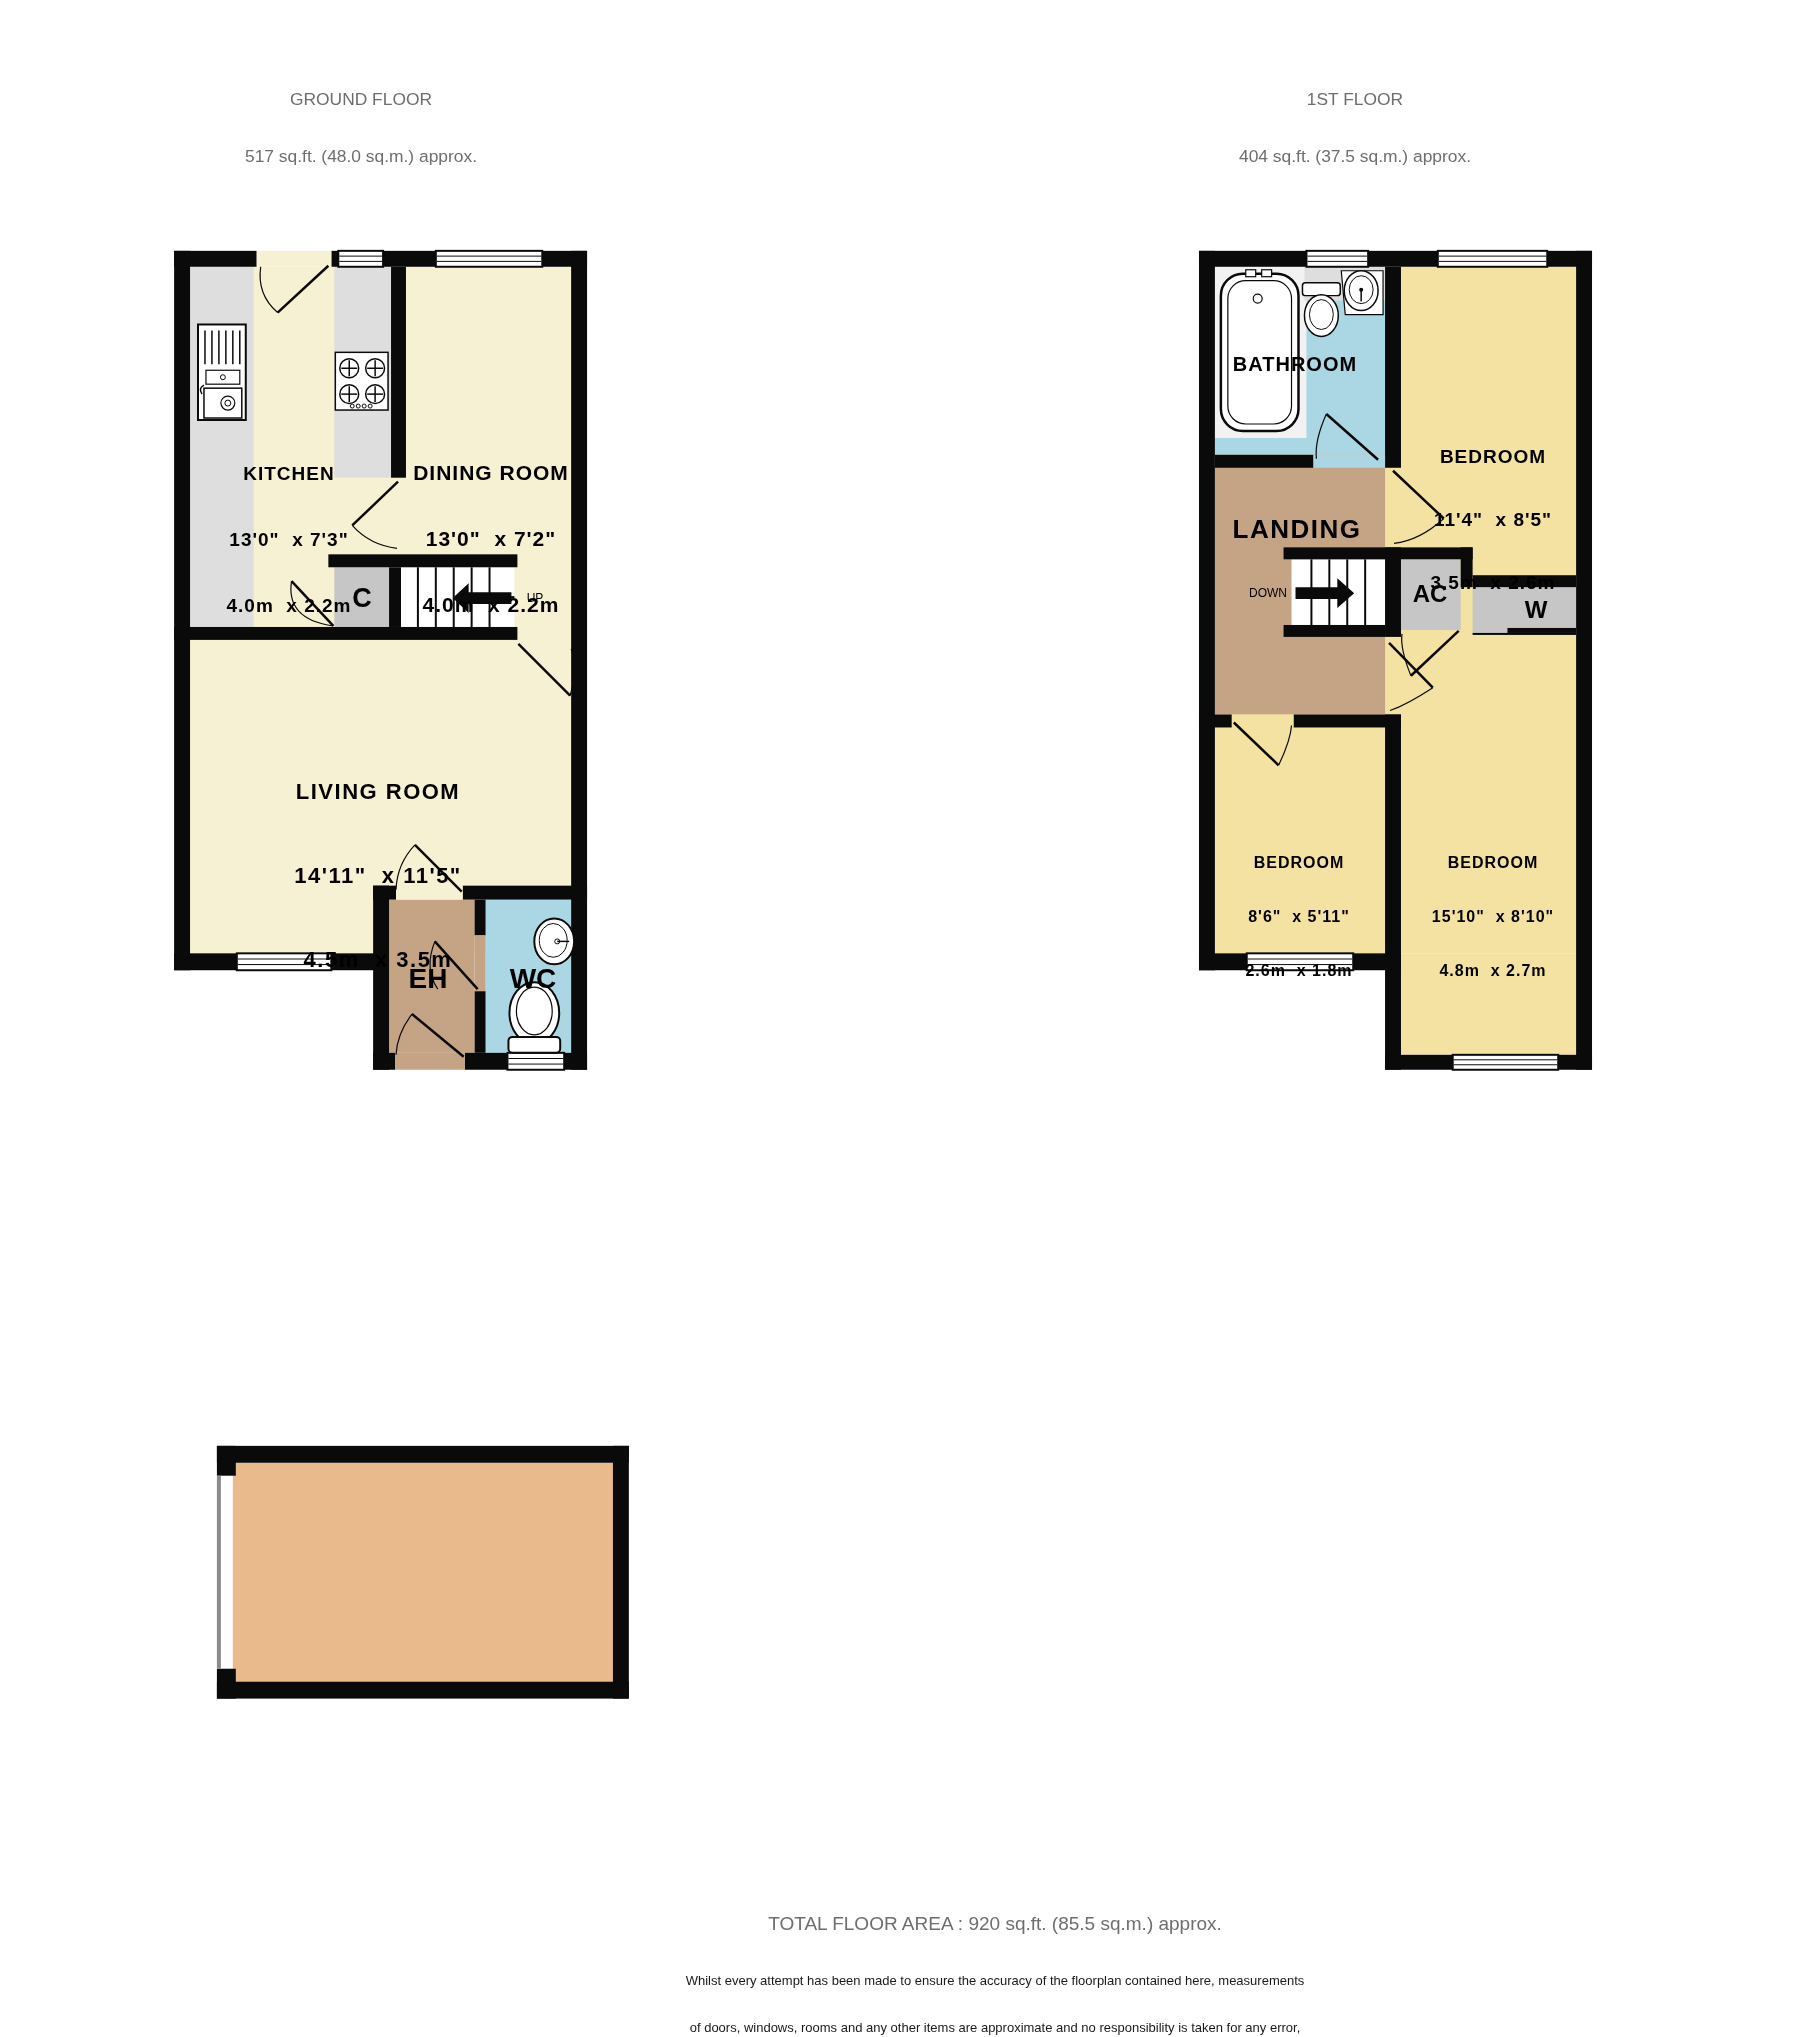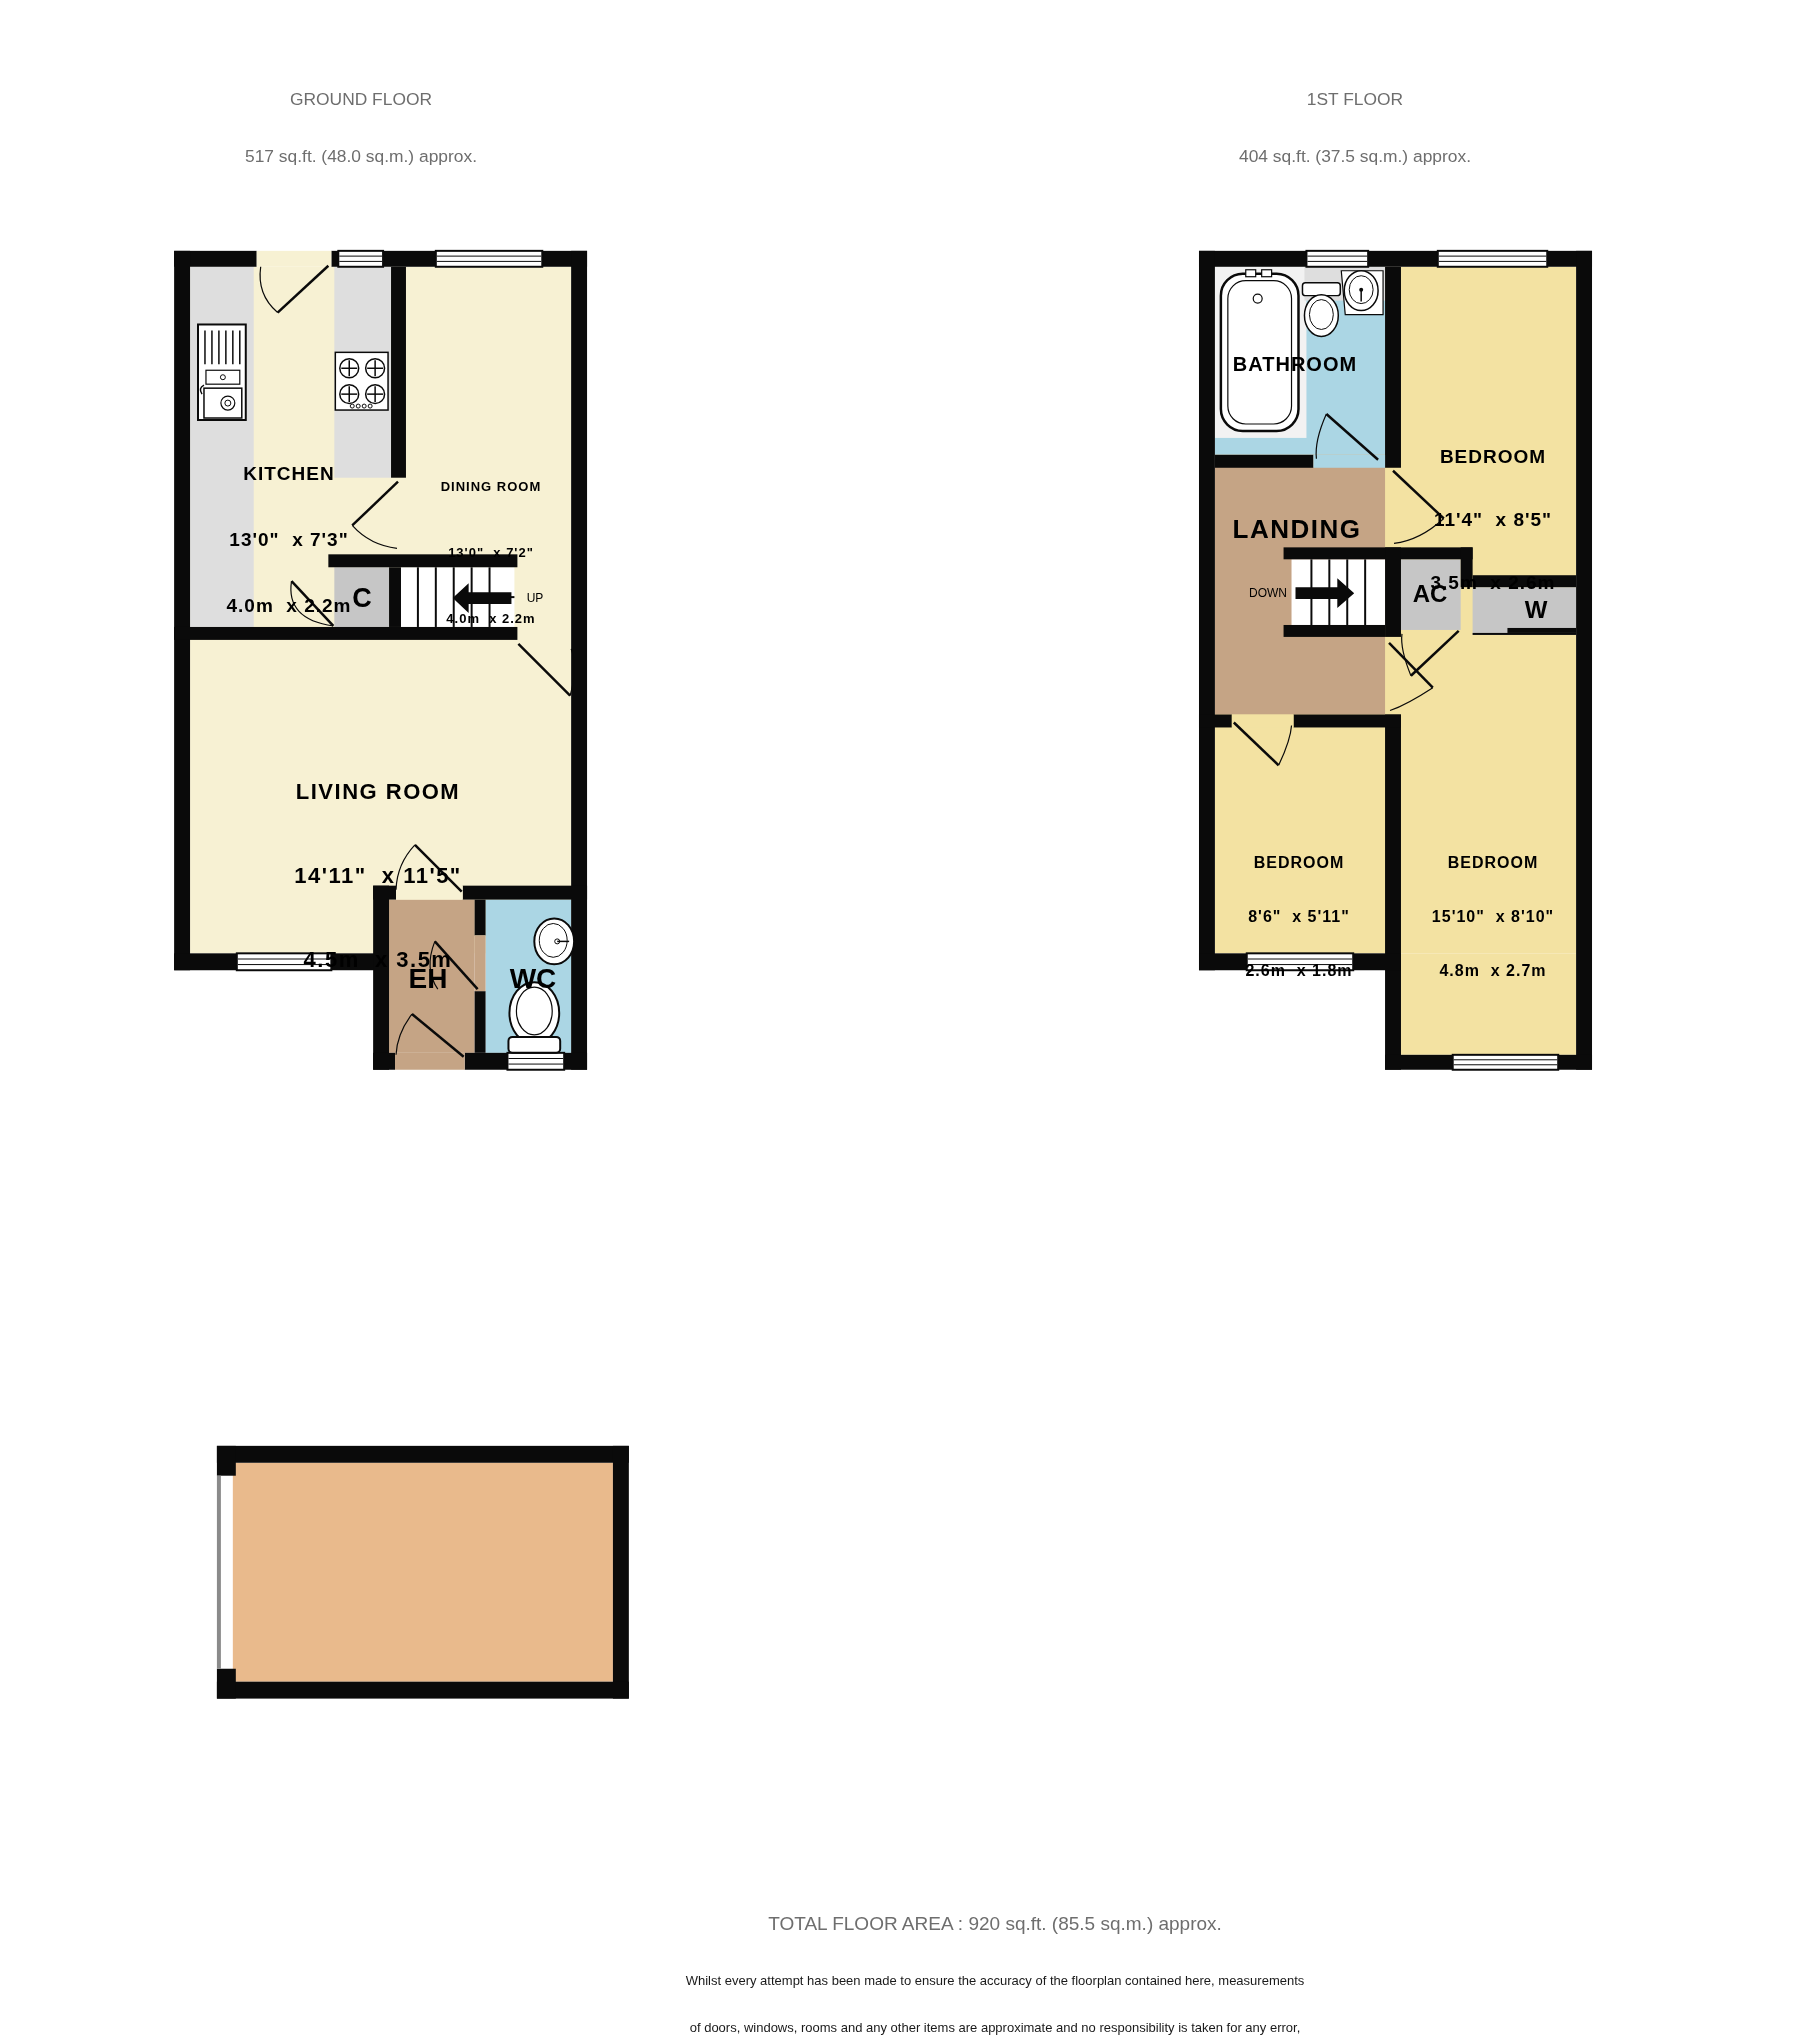--- a/index.html
+++ b/index.html
@@ -308,21 +308,21 @@
 <div class="hdr" style="left:1355px;top:52px;">
   <div>1ST FLOOR</div>
   <div>404 sq.ft. (37.5 sq.m.) approx.</div>
 </div>
 
 <div class="rlabel" style="left:289px;top:419px;font-size:19px;line-height:22px;letter-spacing:1px;">
   <div>KITCHEN</div>
   <div>13'0"  x 7'3"</div>
   <div>4.0m  x 2.2m</div>
 </div>
-<div class="rlabel" style="left:491px;top:432px;font-size:13px;line-height:22px;letter-spacing:1px;">
+<div class="rlabel" style="left:491px;top:418px;font-size:21px;line-height:22px;letter-spacing:1px;">
   <div>DINING ROOM</div>
   <div>13'0"  x 7'2"</div>
   <div>4.0m  x 2.2m</div>
 </div>
 <div class="rlabel" style="left:378px;top:722px;font-size:22px;line-height:28px;letter-spacing:1.5px;">
   <div>LIVING ROOM</div>
   <div>14'11"  x 11'5"</div>
   <div>4.5m  x 3.5m</div>
 </div>
 <div class="clabel" style="left:362px;top:598px;font-size:27px;">C</div>

